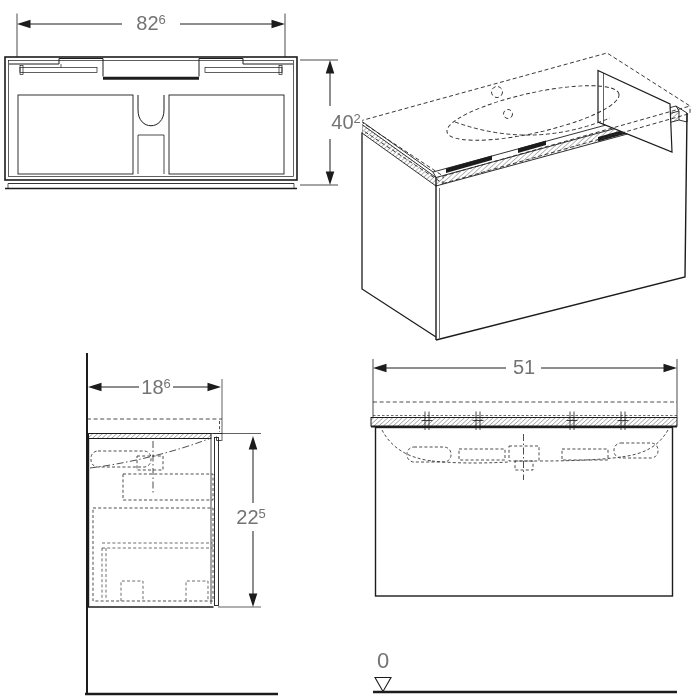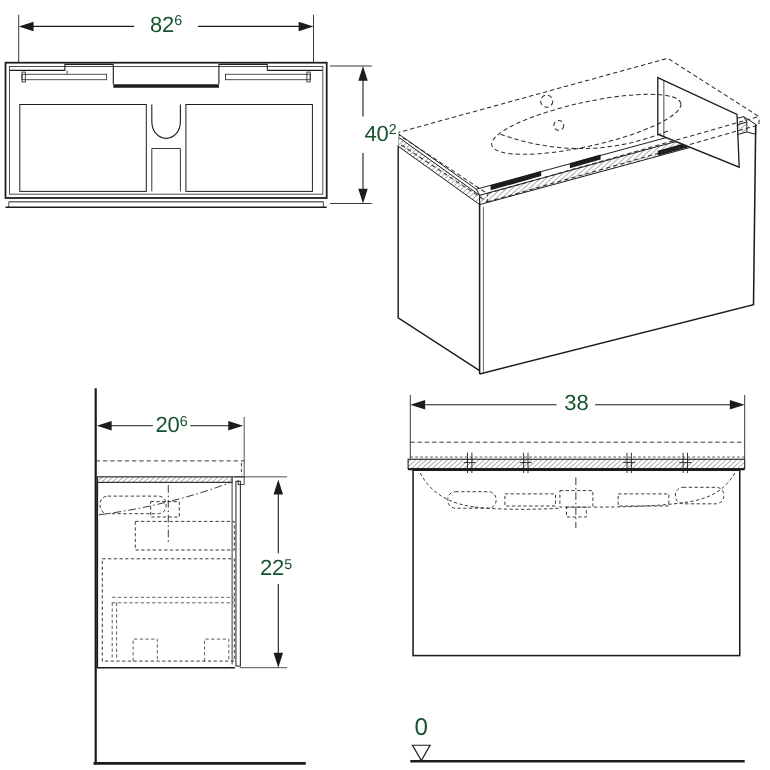--- a/index.html
+++ b/index.html
@@ -1,20 +1,20 @@
 <!DOCTYPE html>
 <html><head>
 <meta charset="utf-8">
 <style>
   html,body{margin:0;padding:0;background:#ffffff;}
   #canvas{position:relative;width:700px;height:700px;background:#ffffff;overflow:hidden;
           font-family:"Liberation Sans",sans-serif;}
   #canvas svg{position:absolute;overflow:visible;}
   .dim-label{position:absolute;transform:translate(-50%,-50%);font-size:20px;line-height:1;
-             color:#14532d;background:#ffffff;padding:0 2px;white-space:nowrap;}
+             color:#737373;background:#ffffff;padding:0 2px;white-space:nowrap;}
   .dim-label .sup{font-size:13px;position:relative;top:-0.45em;}
 </style>
 </head>
 <body>
 
 <div id="canvas">
 
   <svg style="left:0;top:0" width="350" height="230" viewBox="0 0 350 230">
     <g stroke="#1c1c1c" fill="none">
       <path d="M17,13.5 V57 M285,13.5 V57" stroke-width="0.8"></path>
@@ -164,21 +164,21 @@
     <g stroke="#1c1c1c">
       <path d="M373,692 H677" fill="none" stroke-width="2.4"></path>
       <path d="M375,677.5 H391 L383,691.5 Z" fill="#ffffff" stroke-width="1.1"></path>
     </g>
   </svg>
 
   <div class="dim-label" style="left:151px;top:23px"><span>82</span><span class="sup">6</span></div>
 
   <div class="dim-label" style="left:346px;top:122px"><span>40</span><span class="sup">2</span></div>
 
-  <div class="dim-label" style="left:156px;top:387px"><span>20</span><span class="sup">6</span></div>
+  <div class="dim-label" style="left:156px;top:387px"><span>18</span><span class="sup">6</span></div>
 
   <div class="dim-label" style="left:251px;top:517px"><span>22</span><span class="sup">5</span></div>
 
-  <div class="dim-label" style="left:524px;top:367px"><span>38</span><span class="sup"></span></div>
+  <div class="dim-label" style="left:524px;top:367px"><span>51</span><span class="sup"></span></div>
 
   <div class="dim-label" style="left:383px;top:661px;font-size:22px"><span>0</span></div>
 
 </div>
 
 </body></html>

